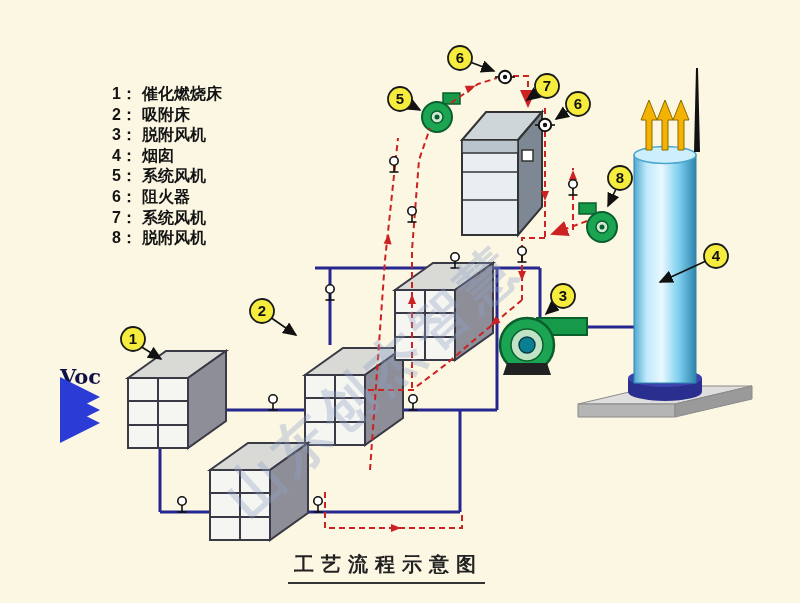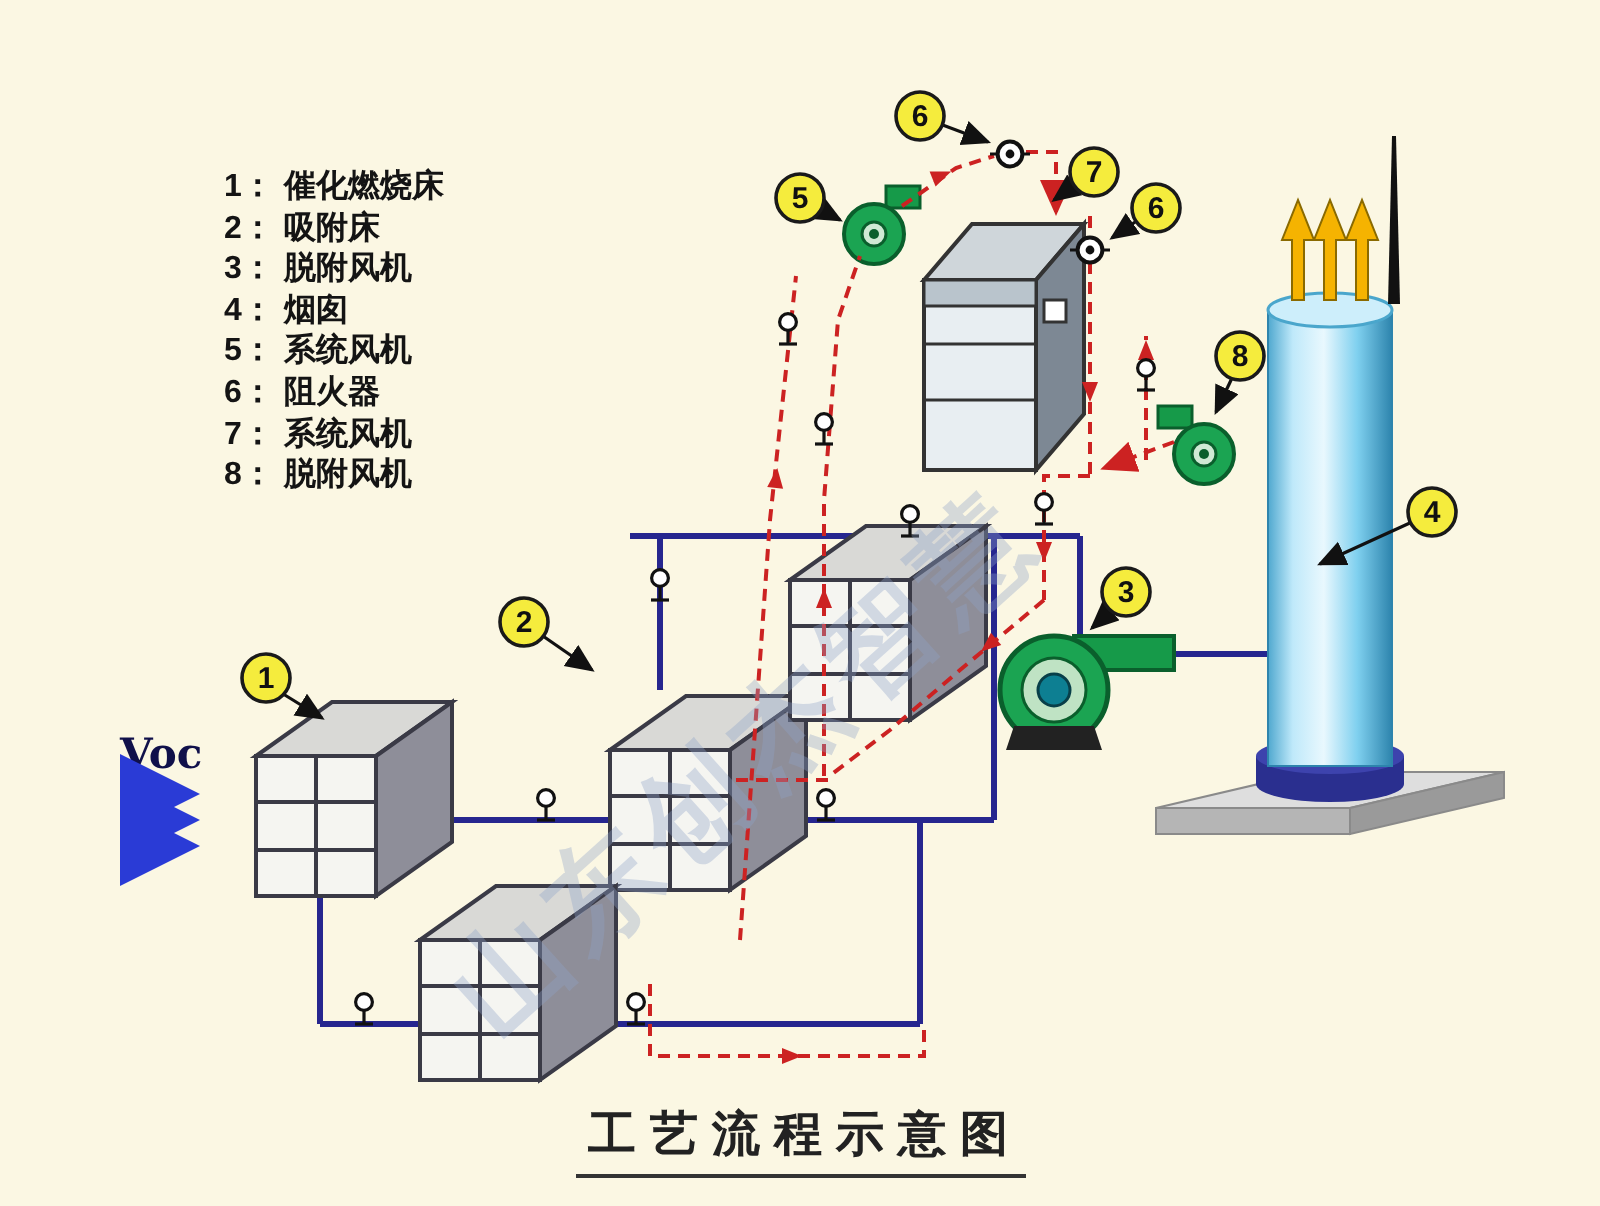--- a/index.html
+++ b/index.html
@@ -4,21 +4,21 @@
 <style>
   html,body{margin:0;padding:0;}
   #stage{position:relative;width:800px;height:603px;background:#fbf7e3;overflow:hidden;
          font-family:"Liberation Sans",sans-serif;}
   #diagram-svg{position:absolute;left:0;top:0;}
   
   #legend{position:absolute;left:112px;top:84px;color:#141414;}
   .lg-row{display:flex;font-size:16px;font-weight:700;line-height:20.6px;}
   .lg-num{width:30px;}
   
-  #title{position:absolute;left:288px;top:551px;font-size:24px;font-weight:700;
+  #title{position:absolute;left:288px;top:551px;font-size:20px;font-weight:700;
          letter-spacing:7px;color:#222;border-bottom:2px solid #333;padding:0 2px 4px 6px;}
   
   .pb{stroke:#26268f;stroke-width:3;fill:none;}
   .pr{stroke:#cc2222;stroke-width:2;fill:none;stroke-dasharray:6 4;}
   .bl{stroke:#111;stroke-width:1.6;}
   .badge{fill:#f5ec3d;stroke:#1a1a1a;stroke-width:1.8;}
   .bt{font:bold 15px "Liberation Sans",sans-serif;text-anchor:middle;fill:#111;}
   .voc{font:bold 21px "DejaVu Serif",serif;fill:#10104a;}
   .wm{font:bold 56px "Liberation Sans",sans-serif;fill:#8fa3c9;opacity:.35;
       text-anchor:middle;letter-spacing:6px;}

